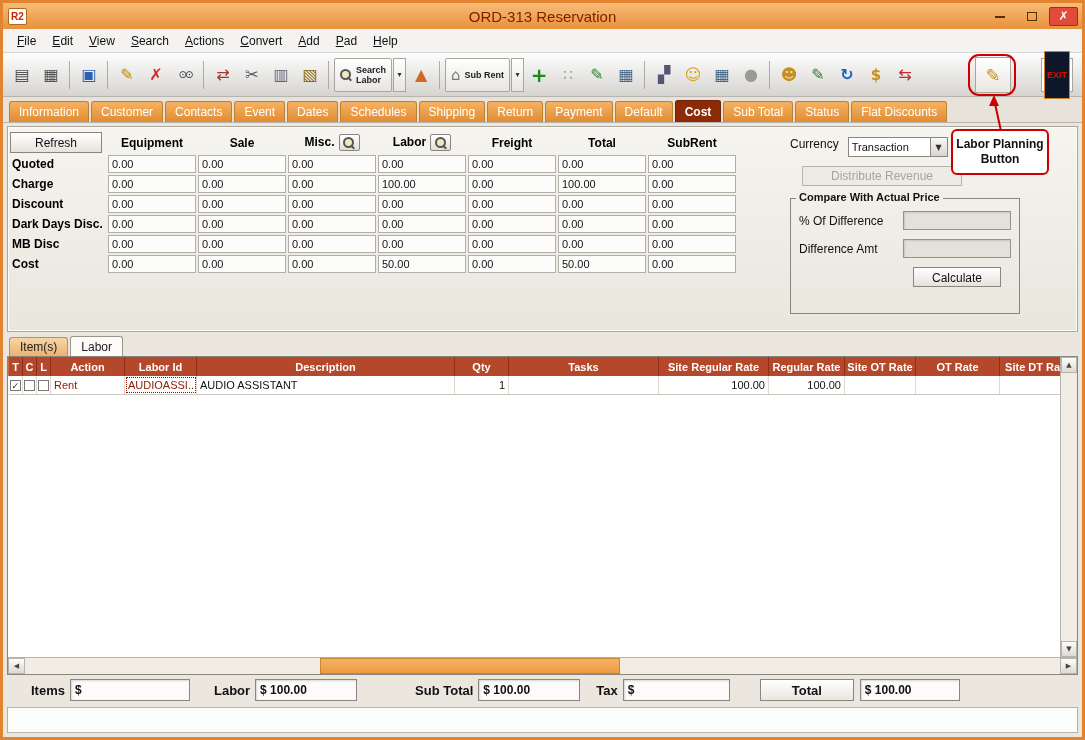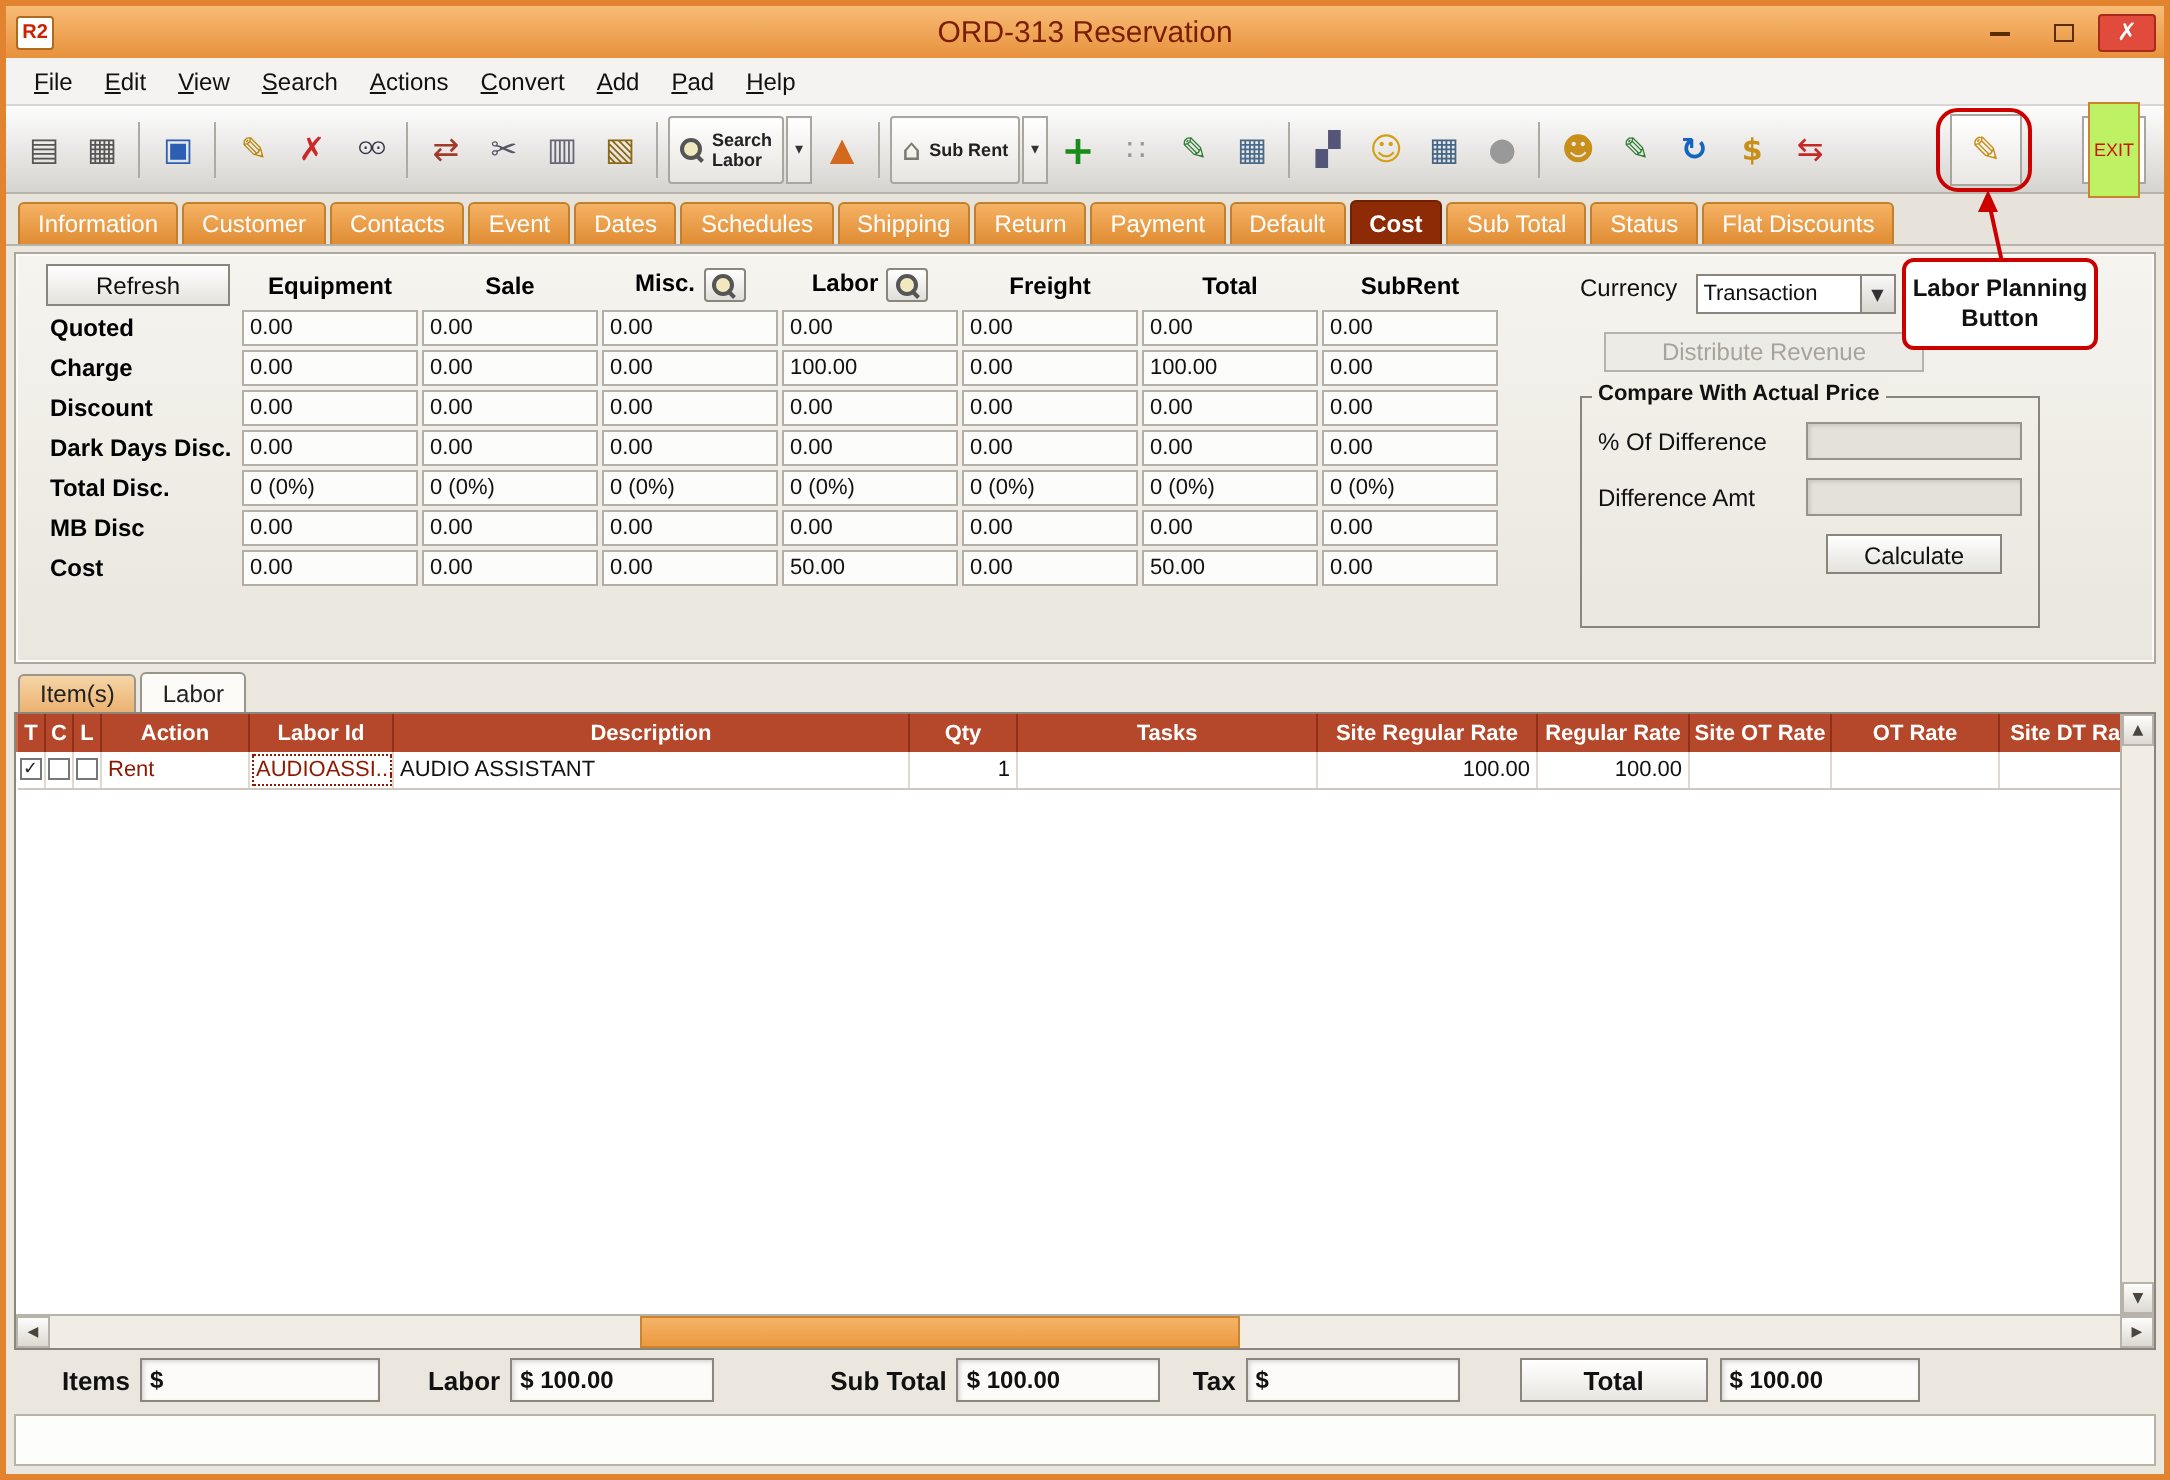--- a/index.html
+++ b/index.html
@@ -39,30 +39,30 @@
   .i-add{color:#1A8C1A;font-weight:bold;font-size:20px}
   .i-opts{color:#999;font-size:15px}.i-note{color:#2E7D32}.i-sched{color:#4A6A8A}
   .i-org{color:#557}.i-smiley{color:#D4A017}.i-cal{color:#446688}.i-sphere{color:#999}
   .i-user{color:#C8901A}.i-docedit{color:#2E7D32}.i-refresh{color:#1565C0;font-weight:bold}
   .i-money{color:#C8901A;font-weight:bold;font-size:15px}.i-bldg{color:#C62828}
   .mag{width:12px;height:12px;position:relative;display:inline-block;flex:0 0 12px}
   .mag::before{content:"";position:absolute;left:0;top:0;width:7px;height:7px;border:2px solid #555;border-radius:50%;background:#F2E8C0}
   .mag::after{content:"";position:absolute;width:5px;height:2px;background:#555;transform:rotate(45deg);left:7px;top:9px}
   .btn-lp{position:absolute;left:972px;top:4px;width:36px;height:36px;border:1px solid #A9A6A0;background:linear-gradient(#FFFFFF,#E9E7E3);display:flex;align-items:center;justify-content:center;font-family:"DejaVu Sans",sans-serif;font-size:18px;color:#C8901A}
   .btn-exit{position:absolute;left:1038px;top:5px;width:32px;height:34px;border:1px solid #A9A6A0;background:#FFFFFF;display:flex;align-items:center;justify-content:center}
-  .exit-label{color:#D01000;font-weight:normal;font-size:9px;border:1px solid #C9852E;padding:18px 2px;background:#bef264}
+  .exit-label{color:#D01000;font-weight:bold;font-size:9px;border:1px solid #C9852E;padding:18px 2px;background:#0f172a}
 
   
   .tabstrip{flex:0 0 25px;background:#E7E3DA;display:flex;align-items:flex-end;padding:3px 0 0 6px;gap:2px;border-bottom:1px solid #B7B4AE}
   .tab{height:21px;padding:0 9px;display:flex;align-items:center;font-size:12px;color:#fff;background:linear-gradient(#F5B264,#E08C33);border:1px solid #C0802C;border-bottom:none;border-radius:3px 3px 0 0;white-space:nowrap}
   .tab.selected{background:#8C2B05;border-color:#6E2104;font-weight:bold;height:22px}
 
   
   .cost-outer{flex:0 0 206px;margin:3px 4px 2px;background:linear-gradient(#F6F4EF,#E9E6DE);border:1px solid #ABA79E;box-shadow:inset 0 0 0 1px #FCFBF8;position:relative}
-  .cost-table{position:absolute;left:13px;top:3px;border-collapse:separate;border-spacing:2px;table-layout:fixed}
+  .cost-table{position:absolute;left:0;top:3px;border-collapse:separate;border-spacing:2px;table-layout:fixed}
   .cost-table .corner{width:96px;padding:0}
   .btn{border:1px solid #8A867E;background:linear-gradient(#FFFFFF,#E4E2DC);font-size:12px;font-family:"Liberation Sans",sans-serif;color:#111}
   .btn-refresh{width:92px;height:21px}
   .cost-table th{width:88px;font-size:12px;font-weight:bold;color:#000;text-align:center;height:20px;padding:0;white-space:nowrap}
   .magbtn{display:inline-flex;width:21px;height:17px;border:1px solid #968;border-color:#8A867E;background:linear-gradient(#FFFFFF,#E0DED8);align-items:center;justify-content:center;vertical-align:middle;margin-left:4px;border-radius:2px}
   .cost-table td.lbl{font-size:12px;font-weight:bold;padding-left:2px;height:18px;white-space:nowrap}
   .cost-table td.cc{background:#FCFCFB;border:1px solid #B3AFA7;font-size:11px;padding:1px 3px;height:18px;color:#111;white-space:nowrap}
   .cost-right{position:absolute;left:782px;top:10px;width:232px;font-size:12px;color:#111}
   .cur-row{display:flex;align-items:flex-start;gap:9px}
   .combo{display:flex;width:100px;height:20px;border:1px solid #8A867E;background:#fff}
@@ -317,30 +317,20 @@
           </tr>
       <tr>
             <td class="lbl">Dark Days Disc.</td>
             <td class="cc">0.00</td>
             <td class="cc">0.00</td>
             <td class="cc">0.00</td>
             <td class="cc">0.00</td>
             <td class="cc">0.00</td>
             <td class="cc">0.00</td>
             <td class="cc">0.00</td>
-          </tr>
-      <tr>
-            <td class="lbl">Total Disc.</td>
-            <td class="cc">0 (0%)</td>
-            <td class="cc">0 (0%)</td>
-            <td class="cc">0 (0%)</td>
-            <td class="cc">0 (0%)</td>
-            <td class="cc">0 (0%)</td>
-            <td class="cc">0 (0%)</td>
-            <td class="cc">0 (0%)</td>
           </tr>
       <tr>
             <td class="lbl">MB Disc</td>
             <td class="cc">0.00</td>
             <td class="cc">0.00</td>
             <td class="cc">0.00</td>
             <td class="cc">0.00</td>
             <td class="cc">0.00</td>
             <td class="cc">0.00</td>
             <td class="cc">0.00</td>

